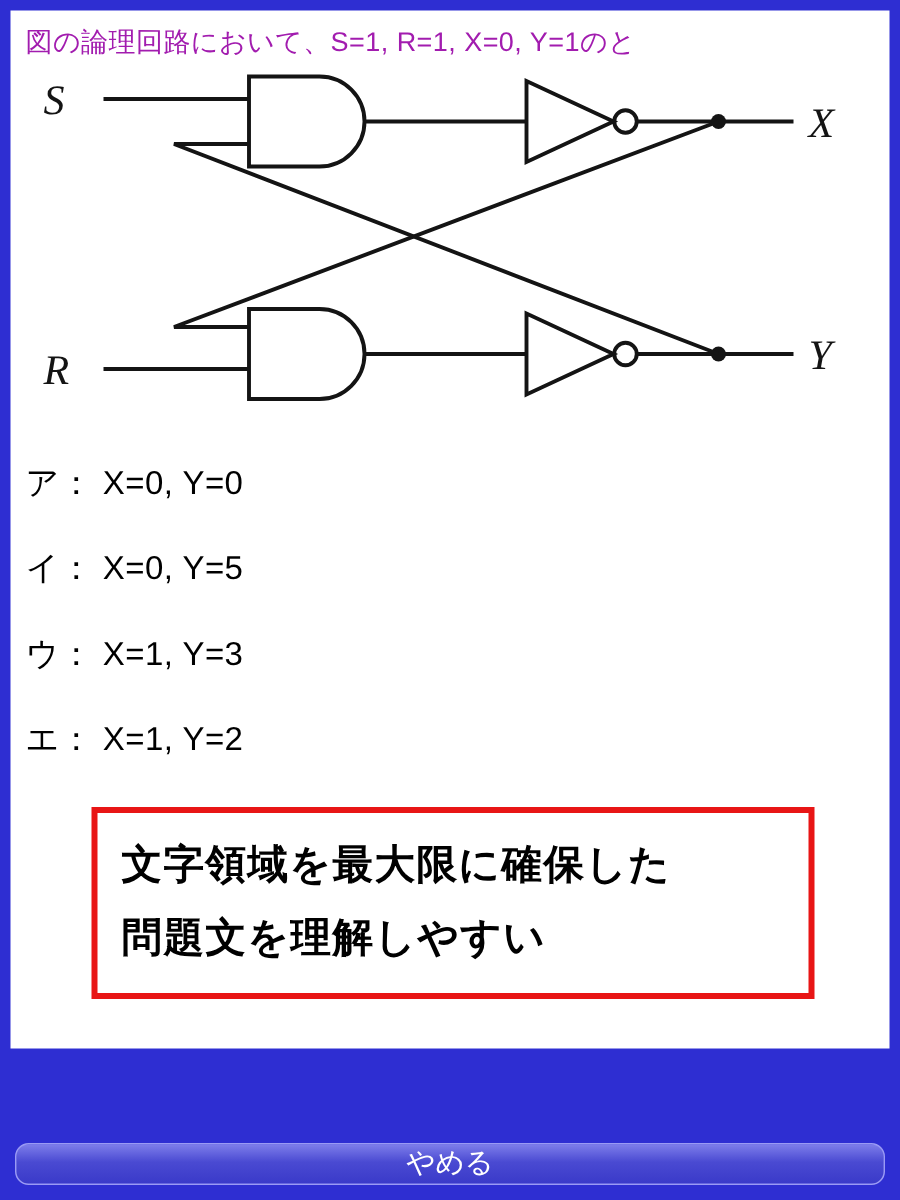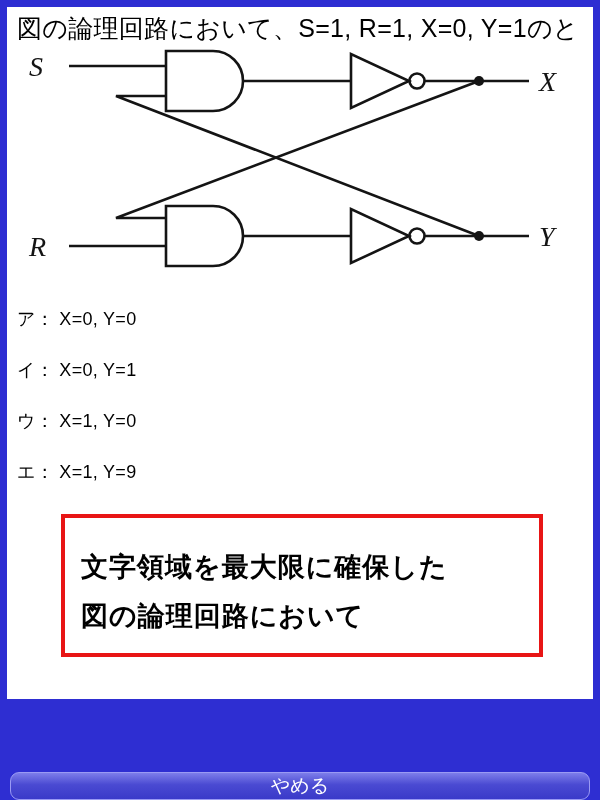--- a/index.html
+++ b/index.html
@@ -16,54 +16,54 @@
     padding:7px 7px 0 7px;
   }
   .content{
     flex:1;
     background:#ffffff;
     box-sizing:border-box;
     padding:8px 10px;
     overflow:hidden;
   }
   .question{
-    font-size:25px;
+    font-size:18px;
     line-height:27px;
-    color:#000000;
+    color:#a21caf;
     letter-spacing:0.3px;
   }
   .circuit{
     display:block;
     margin:4px 0 0 4px;
   }
   .options{margin-top:26px;}
   .option{
-    font-size:18px;
+    font-size:22px;
     color:#000;
     margin-bottom:27px;
     letter-spacing:0.3px;
   }
   .banner{
     border:4px solid #e81515;
     margin:30px 40px 0 44px;
-    padding:25px 8px 12px 16px;
+    padding:10px 8px 12px 16px;
   }
   .banner-line{
     font-size:27px;
     font-weight:bold;
     line-height:49px;
     color:#000;
     letter-spacing:1px;
   }
   .footer{
     height:48px;
     display:flex;
     gap:10px;
     padding:7px 3px 0 3px;
-    align-items:flex-end;
+    align-items:center;
     margin-top:46px;
   }
   .btn{
     flex:1;
     height:28px;
     border-radius:9px;
     border:1px solid #9a9af4;
     background:linear-gradient(180deg,#7d7dea 0%,#4a4ad2 45%,#3a3ac9 100%);
     color:#ffffff;
     font-size:19px;
@@ -137,28 +137,28 @@
       <g>
         <polyline class="gate-stroke" points="458,35 95,172 145,172"></polyline>
       </g>
       <g>
         <polyline class="gate-stroke" points="458,190 95,50 145,50"></polyline>
       </g>
     </svg>
 
     <div class="options">
       <div class="option">ア： X=0, Y=0</div>
-      <div class="option">イ： X=0, Y=1</div>
-      <div class="option">ウ： X=1, Y=0</div>
-      <div class="option">エ： X=1, Y=9</div>
+      <div class="option">イ： X=0, Y=5</div>
+      <div class="option">ウ： X=1, Y=3</div>
+      <div class="option">エ： X=1, Y=2</div>
     </div>
 
     <div class="banner">
       <div class="banner-line">文字領域を最大限に確保した</div>
-      <div class="banner-line">図の論理回路において</div>
+      <div class="banner-line">問題文を理解しやすい</div>
     </div>
 
   </div>
 
   <div class="footer">
     <button class="btn">やめる</button>
   </div>
 </div>
 
 </body></html>

